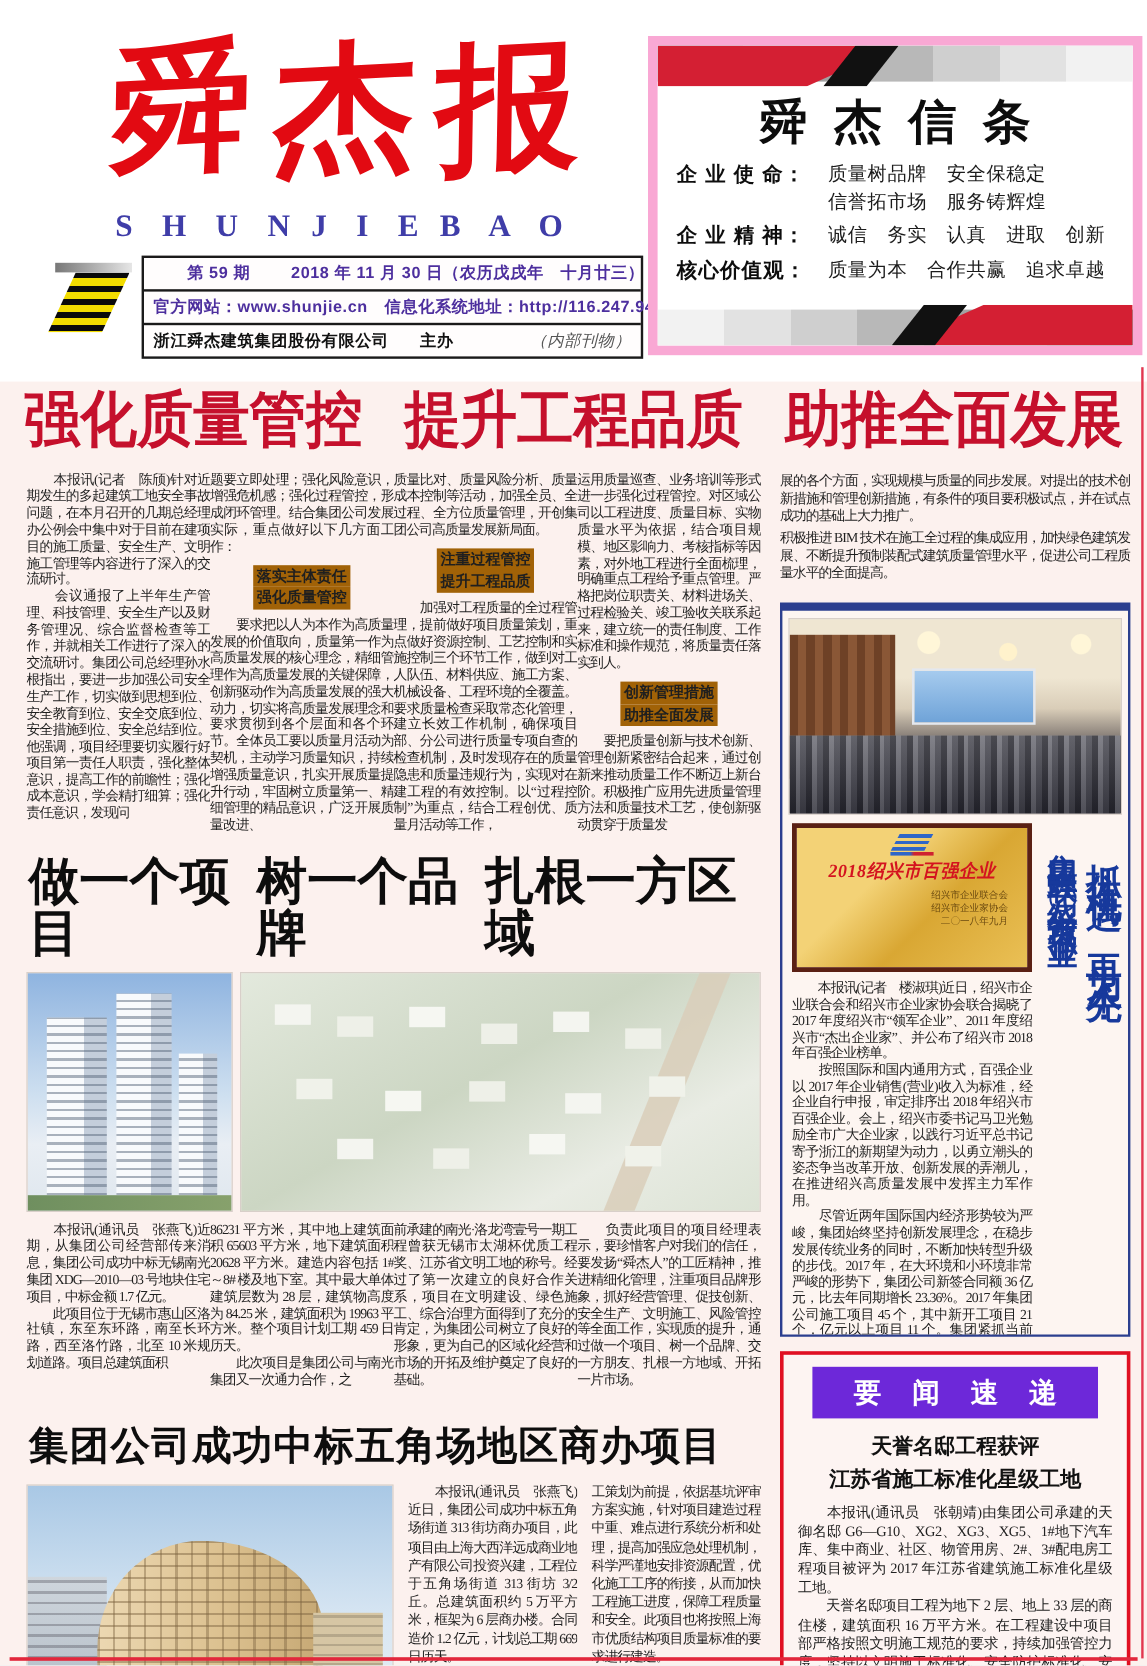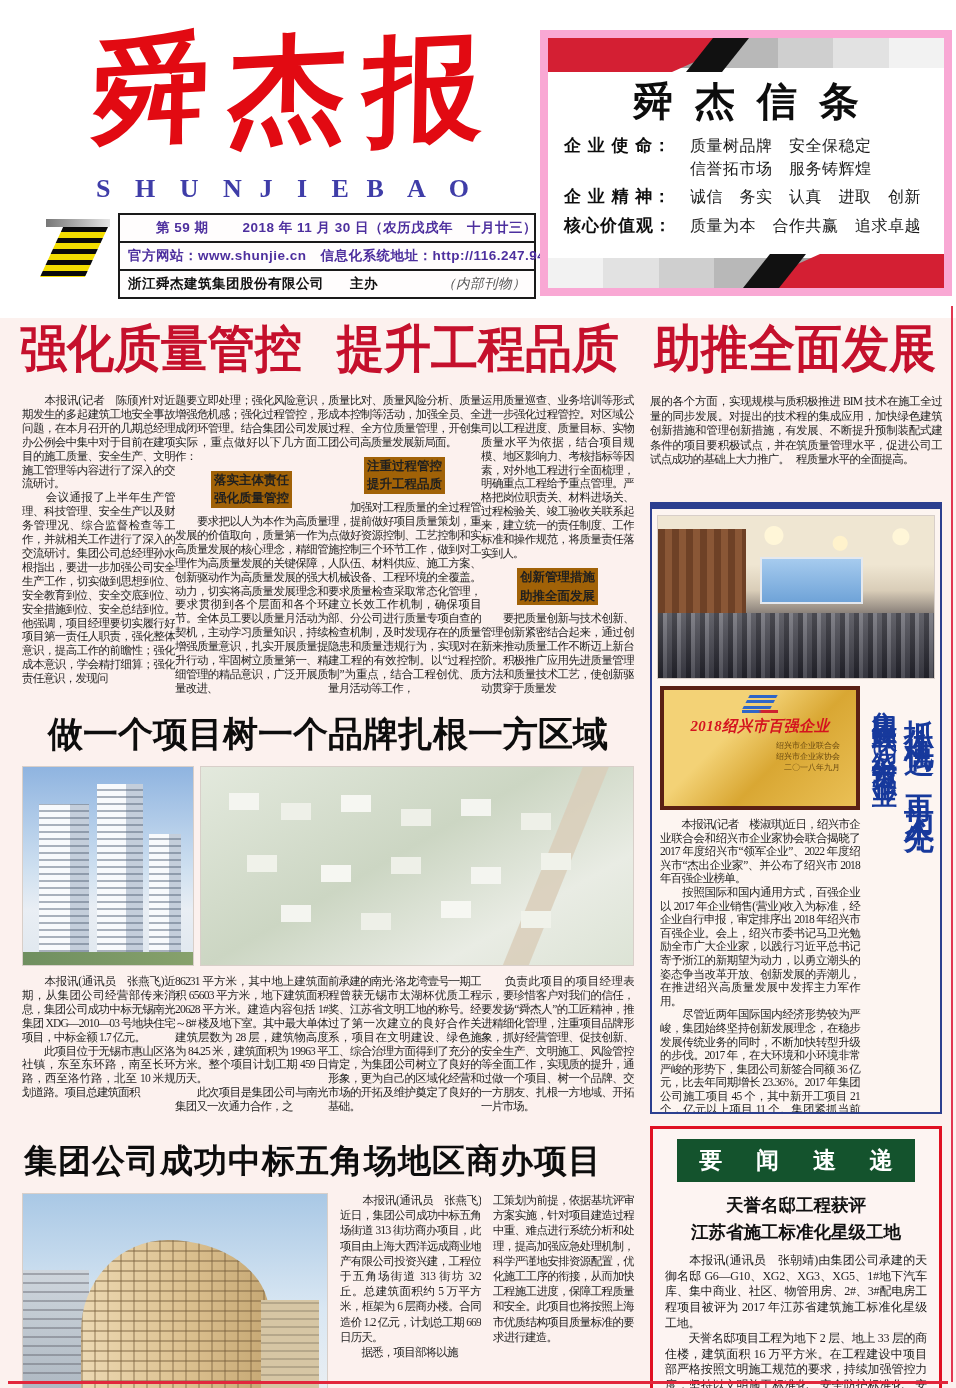--- a/index.html
+++ b/index.html
@@ -69,21 +69,21 @@
   .cols{display:flex;}
   .col{flex:1;font-size:11.5px;line-height:13.9px;text-align:justify;letter-spacing:-0.8px;
        color:#1f1f1f;overflow:hidden;}
   .col p{margin:0;white-space:pre-line;}
   .lead-cols{height:300px;}
   .sub{text-align:center;font-weight:700;font-size:12.5px;line-height:1.5;margin:7px 0;
        font-family:"Liberation Sans","DejaVu Sans",sans-serif;letter-spacing:0;}
   .sub span{background:#a16207;padding:0 3px;display:inline-block;}
 
   .section-h{display:flex;justify-content:center;margin:18px 2px 10px;color:#0d0d0d;
-             font-weight:900;font-size:35px;line-height:44px;
+             font-weight:900;font-size:42px;line-height:44px;
              font-family:"Liberation Sans","DejaVu Sans",sans-serif;}
   .section-h.single{justify-content:flex-start;letter-spacing:1px;font-size:33px;}
 
   .mid-imgs{display:flex;gap:6px;height:200px;}
   .mid-cols{margin-top:9px;height:146px;}
 
   .bottom-row{display:flex;gap:12px;height:200px;margin-top:2px;}
   .bottom-row .col{line-height:15.2px;}
 
   
@@ -110,21 +110,21 @@
             linear-gradient(#cfd6dd,#aeb8c2);}
   .bld-main{position:absolute;left:58px;bottom:0;width:188px;height:152px;
             border-radius:46% 54% 0 0/60% 48% 0 0;
             background:repeating-linear-gradient(90deg,rgba(120,95,60,.4) 0 2px,transparent 2px 13px),
             repeating-linear-gradient(0deg,rgba(120,95,60,.45) 0 2px,transparent 2px 10px),
             linear-gradient(90deg,#ecd8b2,#dcc190 55%,#c6a874);}
   .bld-right{position:absolute;right:8px;bottom:0;width:58px;height:92px;
              background:repeating-linear-gradient(0deg,rgba(120,110,90,.35) 0 2px,transparent 2px 8px),#d6c6a4;}
 
   
-  .lead-cols-right{height:96px;}
+  .lead-cols-right{height:96px;flex-direction:column;}
   .lead-cols-right .col{line-height:14.6px;}
   .sidebar{margin-top:12px;height:612px;border:2px solid #2c3f8f;border-top-width:7px;
            background:#fdf5f1;box-sizing:border-box;overflow:hidden;}
   .ph-conf{height:164px;margin:6px 5px 5px;background:linear-gradient(180deg,#efe6d2 0 30%,#d9cdb8 46%,#8a817a 60%,#4a4550);}
   .conf-lights{position:absolute;top:0;left:0;right:0;height:40%;
     background:radial-gradient(circle at 18% 45%,#fff6d8 0 7px,transparent 8px),
                radial-gradient(circle at 42% 30%,#fff6d8 0 9px,transparent 10px),
                radial-gradient(circle at 66% 42%,#fff2cc 0 7px,transparent 8px),
                radial-gradient(circle at 88% 32%,#fff6d8 0 8px,transparent 9px);}
   .curtain{position:absolute;left:0;top:8%;width:32%;height:74%;
@@ -147,23 +147,23 @@
   .sidebar-text{font-size:11.5px;line-height:13.6px;text-align:justify;letter-spacing:-0.8px;color:#1f1f1f;}
   .sidebar-text p{margin:0;white-space:pre-line;}
   .v-strip{display:flex;flex:1;justify-content:flex-end;}
   .v-sub,.v-main{writing-mode:vertical-rl;text-orientation:upright;color:#17399c;font-weight:900;
                  font-family:"Liberation Sans","DejaVu Sans",sans-serif;line-height:1;}
   .v-sub{font-size:25px;letter-spacing:5px;padding:6px 3px 0 2px;}
   .v-main{font-size:30px;letter-spacing:9px;padding:10px 2px 0 4px;}
 
   .newsflash{margin-top:12px;flex:1;border:3px solid #e01022;background:#fdf4f2;box-sizing:border-box;
              padding:8px 12px 6px;overflow:hidden;}
-  .nf-banner{margin:2px 12px 10px;padding:6px 0;background:#14532d;color:#fff;text-align:center;
+  .nf-banner{margin:2px 12px 10px;padding:6px 0;background:#6d28d9;color:#fff;text-align:center;
              font-weight:900;font-size:23px;letter-spacing:10px;text-indent:10px;
-             font-family:Liberation Mono, monospace;}
+             font-family:Liberation Serif, serif;}
   .nf-title{text-align:center;font-weight:900;font-size:17.5px;line-height:1.55;color:#111;
             font-family:"Liberation Sans","DejaVu Sans",sans-serif;}
   .nf-body{margin-top:7px;font-size:12px;line-height:15.6px;text-align:justify;letter-spacing:-0.3px;}
   .nf-body p{margin:0;white-space:pre-line;}
 
   .edge-right{position:absolute;top:306px;bottom:6px;right:3px;width:2px;background:#e23750;}
   .edge-bottom{position:absolute;left:8px;right:8px;bottom:4px;height:3px;background:#e2273c;}
 </style>
 </head>
 <body>
@@ -352,21 +352,21 @@
                 <div class="plq-logo"></div>
                 <div class="plq-logo-sub"></div>
                 <div class="plq-title">2018绍兴市百强企业</div>
                 <div class="plq-small">
                   <div>绍兴市企业联合会</div>
                   <div>绍兴市企业家协会</div>
                   <div>二〇一八年九月</div>
                 </div>
               </div>
               <div class="sidebar-text">
-                <p>　　本报讯(记者　楼淑琪)近日，绍兴市企业联合会和绍兴市企业家协会联合揭晓了 2017 年度绍兴市“领军企业”、2022 年度绍兴市“杰出企业家”、并公布了绍兴市 2018 年百强企业榜单。</p>
+                <p>　　本报讯(记者　楼淑琪)近日，绍兴市企业联合会和绍兴市企业家协会联合揭晓了 2017 年度绍兴市“领军企业”、2011 年度绍兴市“杰出企业家”、并公布了绍兴市 2018 年百强企业榜单。</p>
                 <p>　　按照国际和国内通用方式，百强企业以 2017 年企业销售(营业)收入为标准，经企业自行申报，审定排序出 2018 年绍兴市百强企业。会上，绍兴市委书记马卫光勉励全市广大企业家，以践行习近平总书记寄予浙江的新期望为动力，以勇立潮头的姿态争当改革开放、创新发展的弄潮儿，在推进绍兴高质量发展中发挥主力军作用。</p>
                 <p>　　尽管近两年国际国内经济形势较为严峻，集团始终坚持创新发展理念，在稳步发展传统业务的同时，不断加快转型升级的步伐。2017 年，在大环境和小环境非常严峻的形势下，集团公司新签合同额 36 亿元，比去年同期增长 23.36%。2017 年集团公司施工项目 45 个，其中新开工项目 21 个，亿元以上项目 11 个。集团紧抓当前 PPP、EPC 等模式转变的重大机遇，积极布局新动能、加快转型升级，主动适应新常态，勇于担当、主动作为，站位行业前沿，切实提升集团公司核心竞争力，为绍兴经济建设和社会发展再作贡献，继续蝉联绍兴百强榜。</p>
               </div>
             </div>
             <div class="v-strip">
               <div class="v-sub">集团蝉联二〇一八绍兴市百强企业</div>
               <div class="v-main">抓住机遇，再为人先！</div>
             </div>
           </div>
         </aside>

